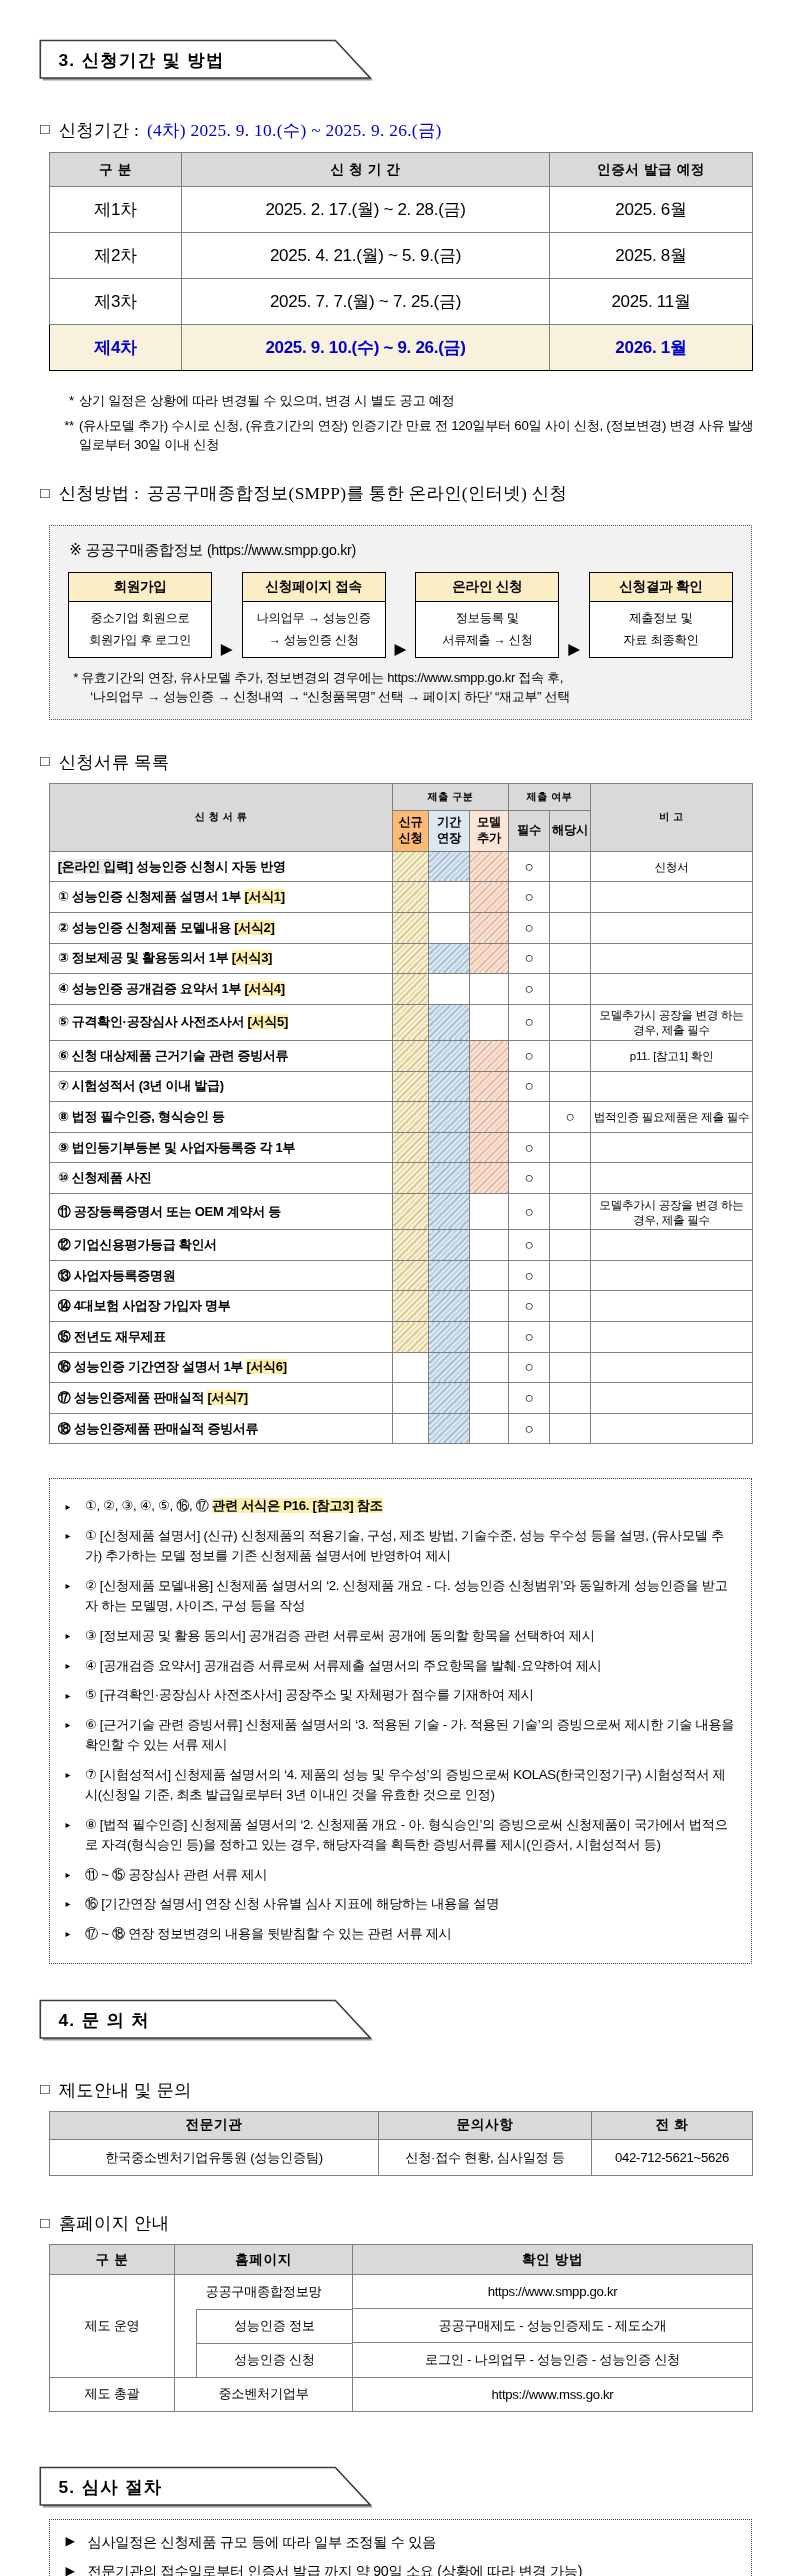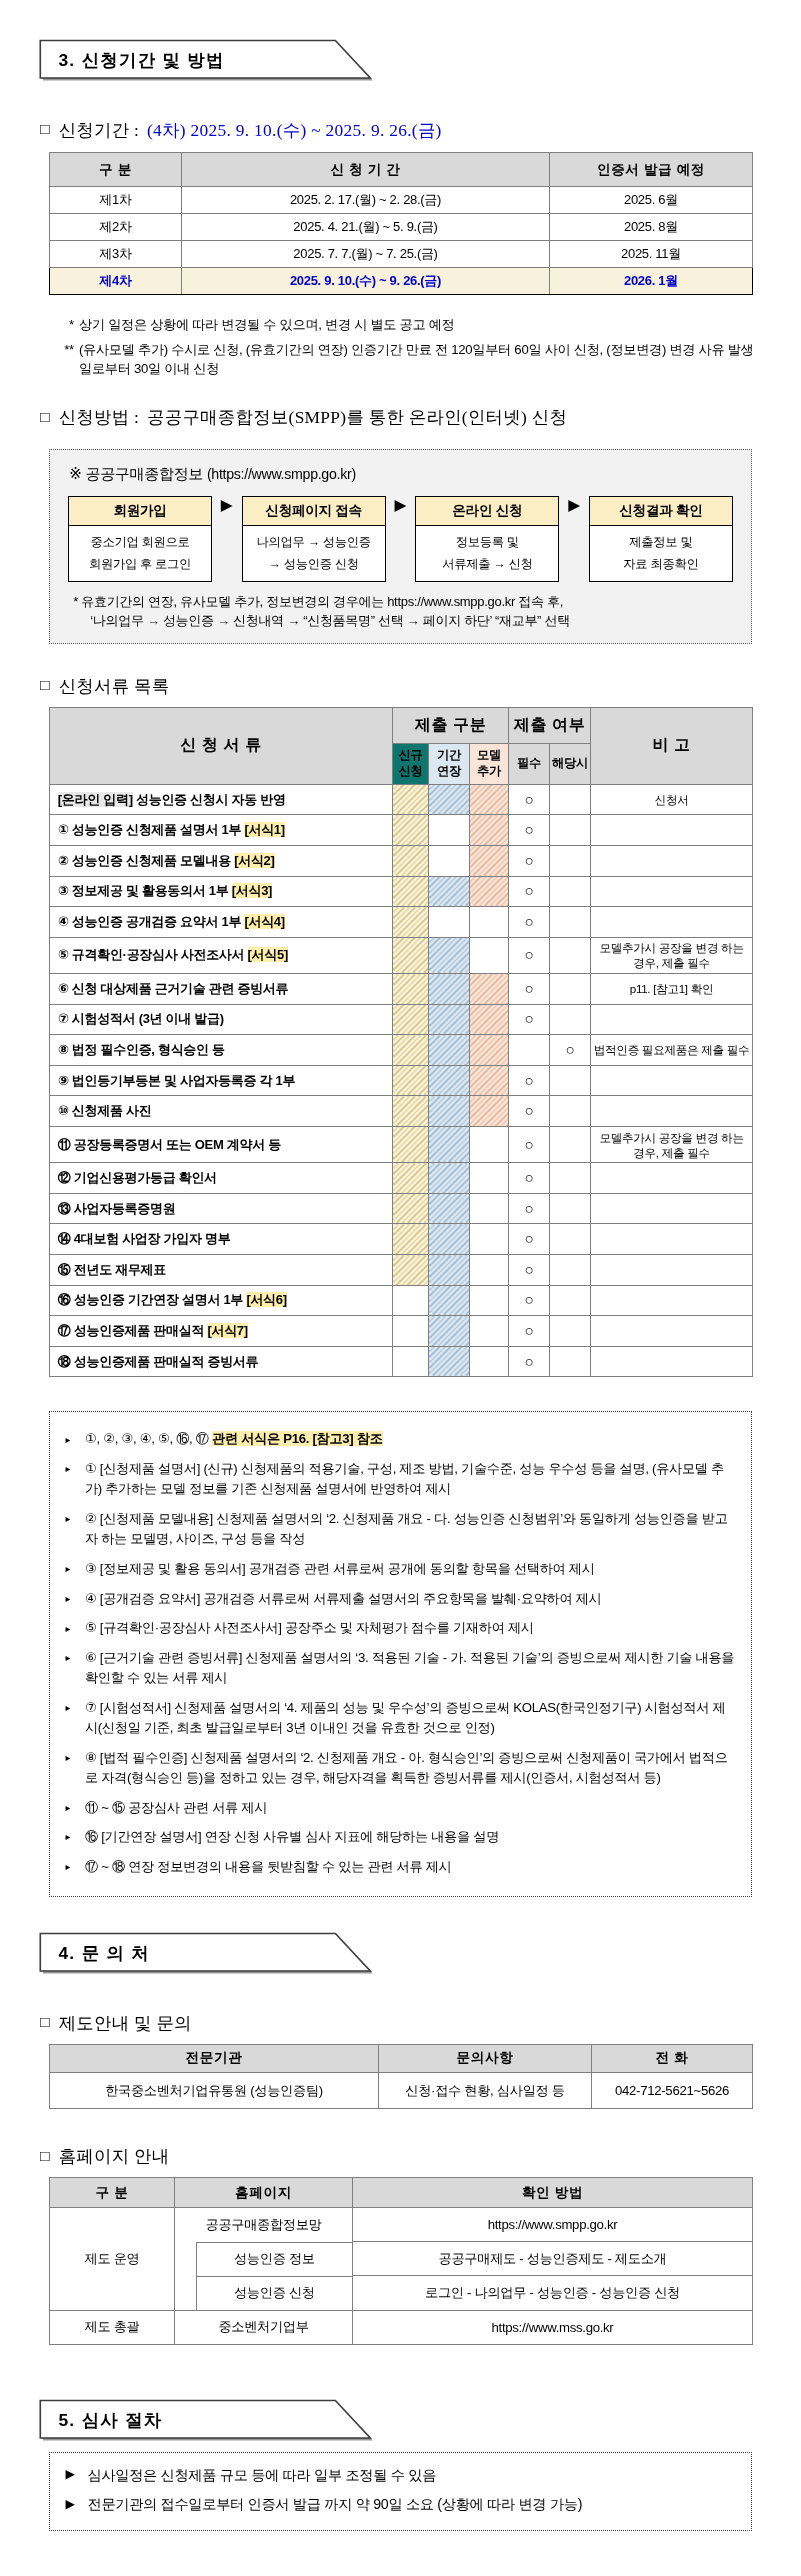--- a/index.html
+++ b/index.html
@@ -19,52 +19,52 @@
   .h-square { font-size: 15.5px; margin-right: 9px; position: relative; top: -0.6px; }
   .accent-blue { color: #0000cc; }
 
   
   table { border-collapse: collapse; table-layout: fixed; margin-left: 49px; width: 703px; }
   th, td { border: 0.6px solid #7f7f7f; text-align: center; vertical-align: middle; }
   th { background: #d9d9d9; font-weight: bold; }
 
   
   .rounds-table th { font-size: 13.6px; height: 34px; letter-spacing: 0.6px; }
-  .rounds-table td { font-size: 13px; height: 27px; letter-spacing: -0.3px; }
+  .rounds-table td { font-size: 17px; height: 46px; letter-spacing: -0.3px; }
   .rounds-table tr.hl td { background: #f8f2dc; color: #0000cc; font-weight: bold;
         border-top: 1.9px solid #000; border-bottom: 1.9px solid #000; }
   .rounds-table tr.hl td:first-child { border-left: 1.9px solid #000; }
   .rounds-table tr.hl td:last-child { border-right: 1.9px solid #000; margin-top: 35px; }
 
   
   .sched-notes { margin: 19.4px 0 0 57px; font-size: 13.2px; line-height: 1.5; letter-spacing: -0.3px; width: 698px; }
   .sched-note { display: grid; grid-template-columns: 22px 1fr; margin-bottom: 5.2px; }
   .sched-note .marker { text-align: right; padding-right: 5.2px; }
   .b { font-weight: normal; }
 
   
   .smpp-box { margin: 19.4px 0 0 49px; width: 703px; background: #f2f2f2;
               border: 1.3px dotted #595959; padding: 13px 18px 11.6px 18px; }
   .smpp-title { font-size: 15px; margin: 2.6px 0 11.6px 1.3px; letter-spacing: -0.3px; }
   .smpp-title .url { font-weight: normal; font-size: 14.2px; }
-  .flow { display: flex; align-items: flex-start; justify-content: space-between; }
+  .flow { display: flex; align-items: flex-end; justify-content: space-between; }
   .flow-step { width: 144px; background: #fff; border: 1.3px solid #000; }
   .flow-head { background: #fceec4; border-bottom: 1.3px solid #000; text-align: center;
                font-weight: bold; font-size: 13.6px; padding: 5.2px 1.3px; letter-spacing: -0.3px; }
   .flow-body { text-align: center; font-size: 12.3px; padding: 5.8px 1.3px; line-height: 1.75;
                letter-spacing: -0.3px; }
   .flow-arrow { font-size: 15.5px; padding: 0 1.3px; }
   .smpp-note { margin: 11.6px 0 0 5.2px; font-size: 13px; line-height: 1.45; letter-spacing: -0.3px; }
   .smpp-note .l2 { margin-left: 17px; }
 
   
   .docs-table th, .docs-table td { letter-spacing: -0.3px; }
-  .docs-table th.top { font-size: 16px; height: 36px; letter-spacing: 0.6px; }
+  .docs-table th.top { font-size: 10px; height: 27px; letter-spacing: 0.6px; }
   .docs-table th.sub { font-size: 12.3px; height: 41px; line-height: 1.25; }
-  .docs-table th.c-new { background: #0f766e; margin-top: 21px; }
+  .docs-table th.c-new { background: #fdba74; margin-top: 21px; }
   .docs-table th.c-ext { background: #dbe7f1; }
   .docs-table th.c-model { background: #fbe5d8; }
   .docs-table td { font-size: 13px; height: 30px; }
   .docs-table td.doc-label { text-align: left; padding: 5.8px 3.9px 5.8px 7.8px; font-weight: bold; }
   .docs-table td.mark { font-size: 15.5px; font-weight: normal; }
   .docs-table td.bigo { font-size: 11.6px; line-height: 1.3; padding: 2.6px 1.3px; }
   .tag-gray { background: #e8e8e8; font-weight: bold; }
   .tag-yellow { background: #ffefad; font-weight: bold; }
   td.h-new { background-color: #faf3d6;
       background-image: repeating-linear-gradient(135deg, rgba(0,0,0,0) 0 2.9px, #c9b87e 2.9px 3.9px); }

